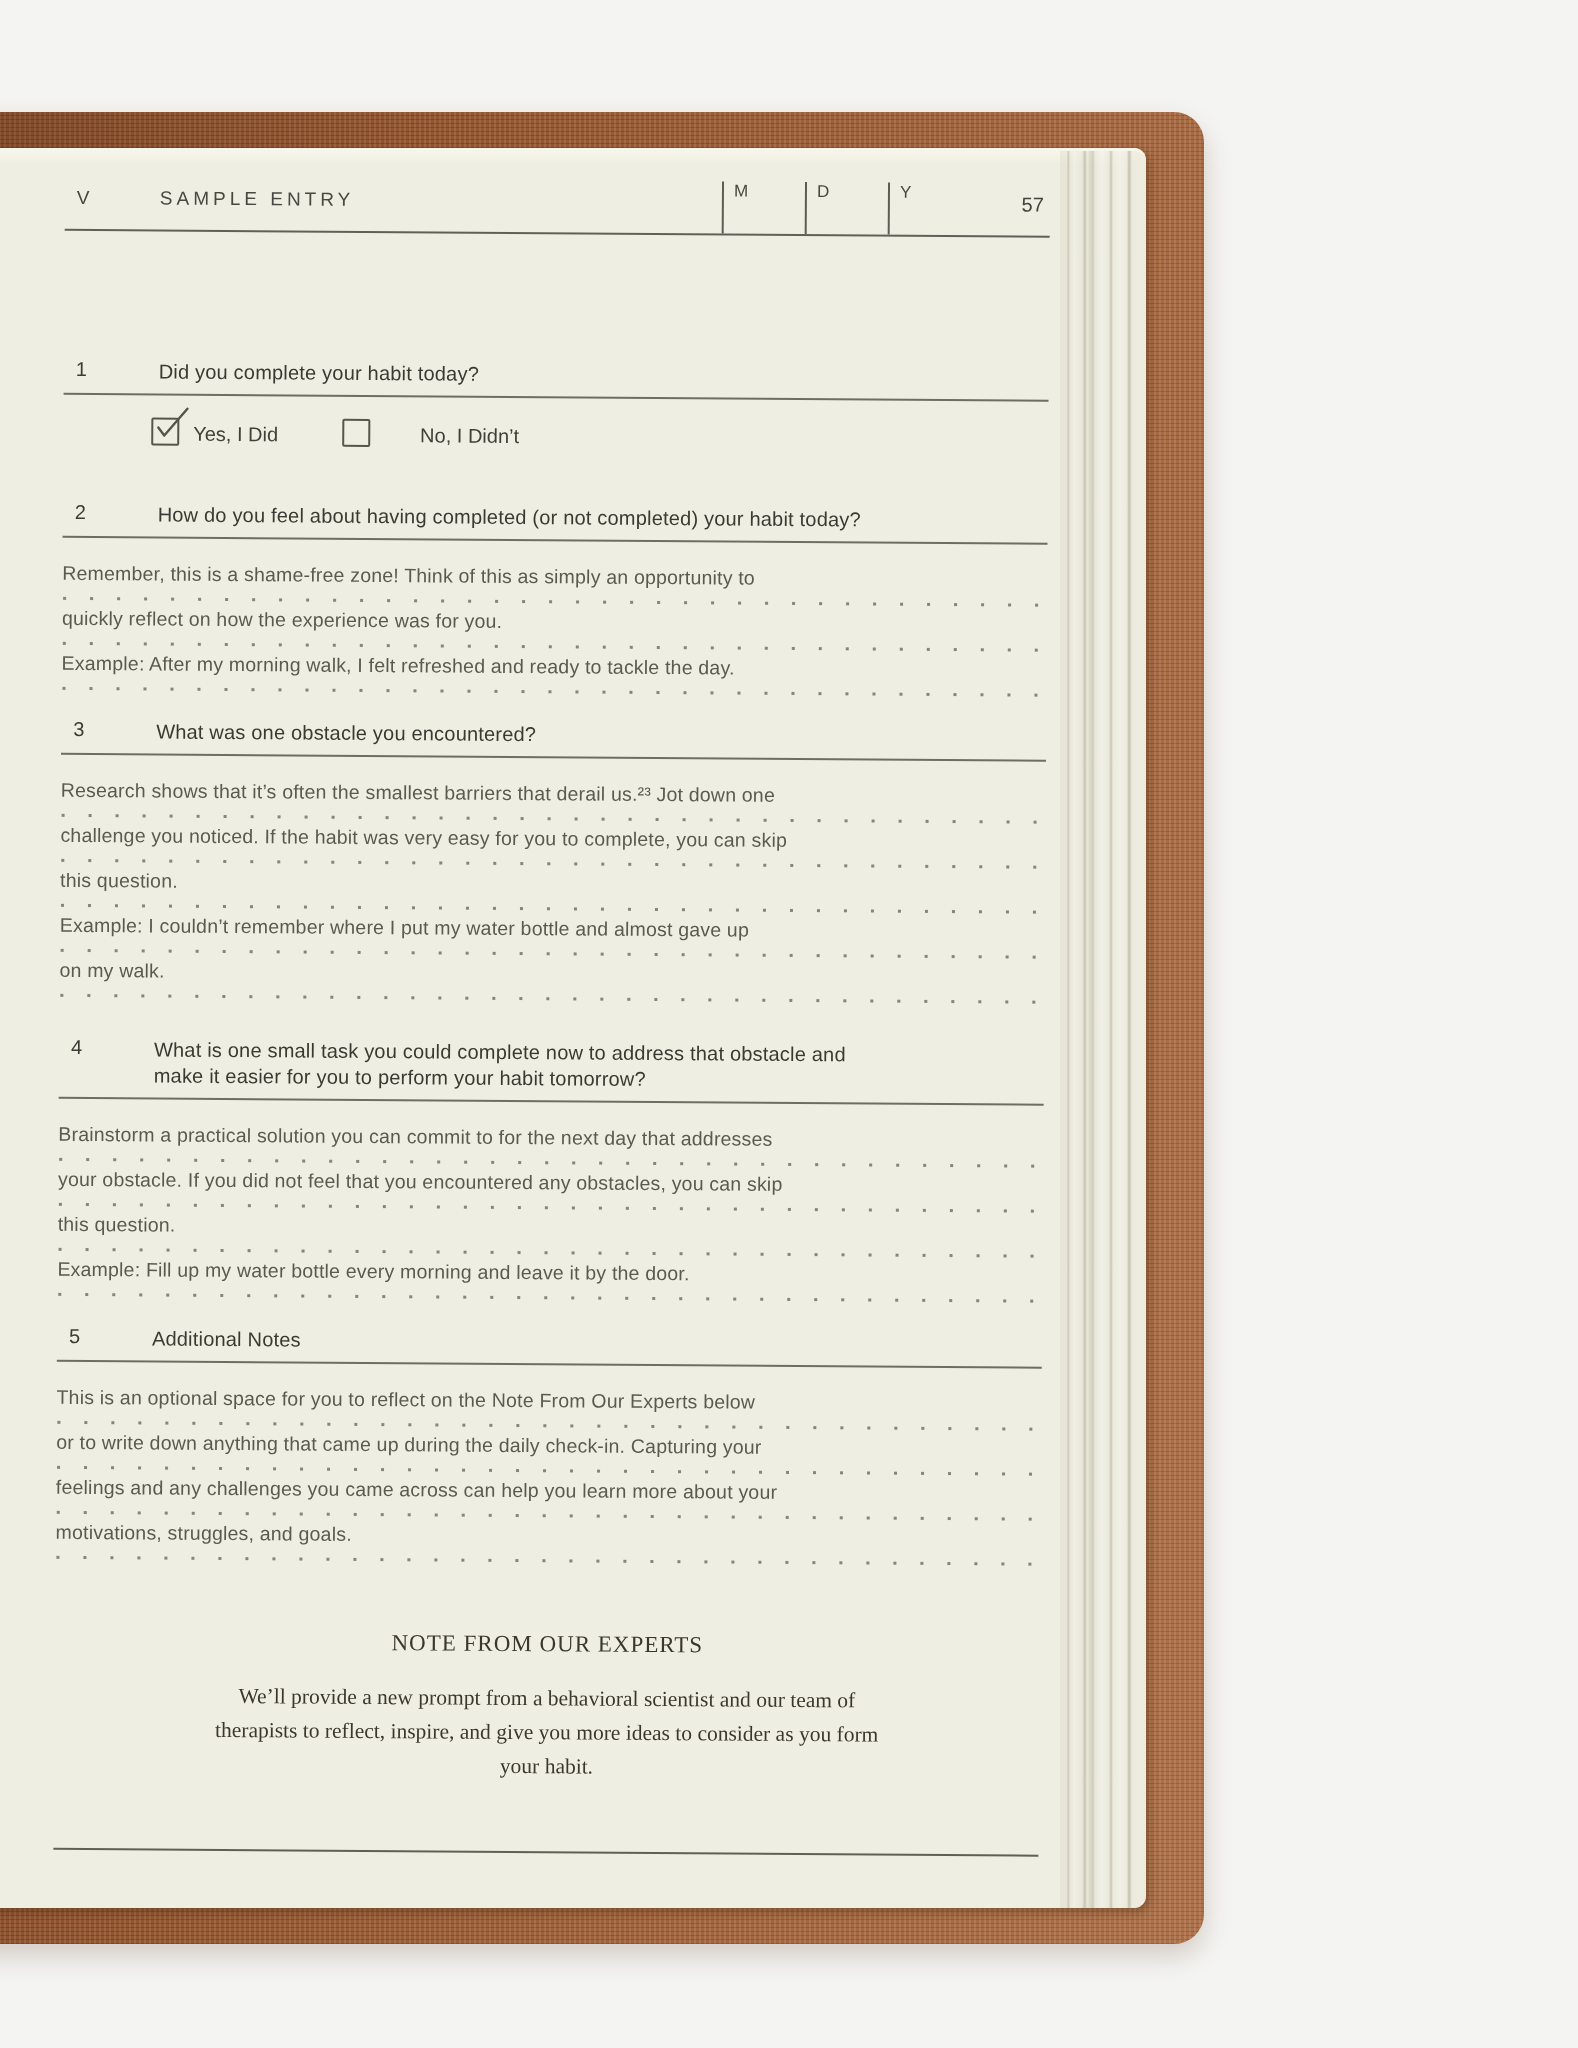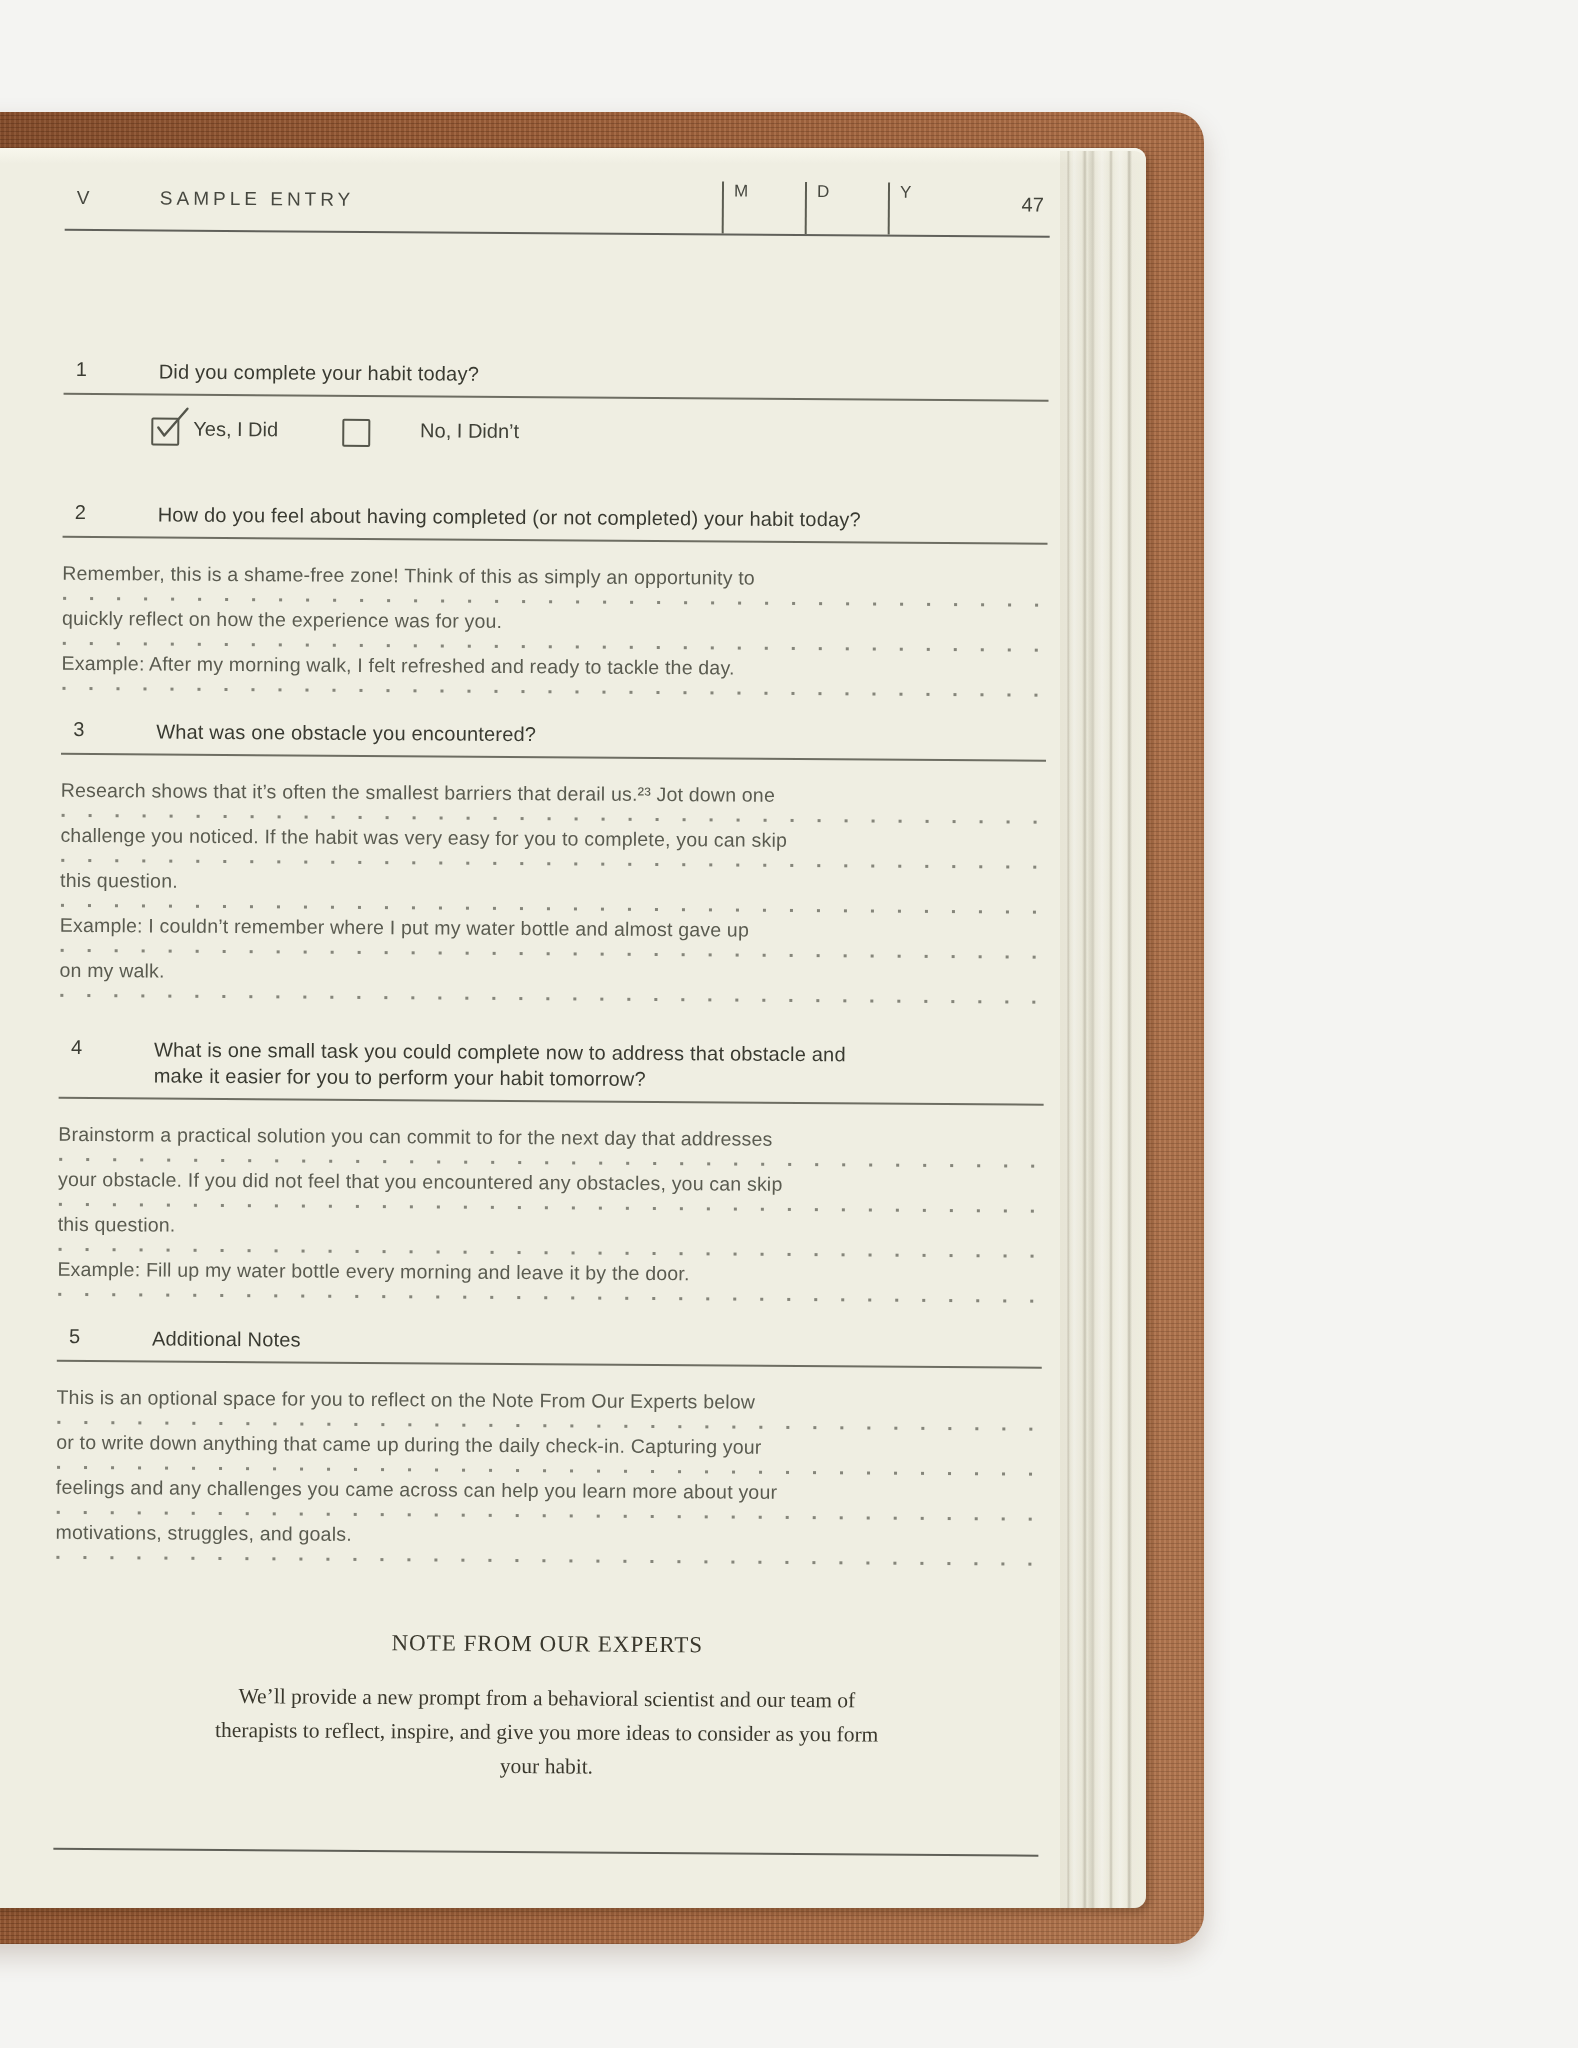--- a/index.html
+++ b/index.html
@@ -68,21 +68,21 @@
 
   .q { position:absolute; left:0; width:100%; }
   .q-row  { position:relative; }
   .q-num  { position:absolute; left:12px; top:0; font-size:20px; color:#3b3c33; }
   .q-text { margin-left:95px; font-size:20px; line-height:26px; color:#393a31; letter-spacing:0.2px; }
   .q4-width { max-width:720px; }
   .q-rule { height:2px; background:#6d6d62; margin-top:9px;
             box-shadow:0 3px 2px -1px rgba(109,109,98,0.30); }
 
   .options { margin:22px 0 0 88px; display:flex; align-items:center; }
-  .option  { display:flex; align-items:flex-start; }
+  .option  { display:flex; align-items:flex-end; }
   .option + .option { margin-left:64px;gap:36px; }
   .box { position:relative; width:24px; height:24px; border:2.5px solid #55564b; border-radius:2px; }
   .box svg { position:absolute; left:-3px; top:-15px; overflow:visible; }
   .opt-label { margin-left:14px; font-size:20px; color:#3f4037; }
 
   .lines { margin-top:22px; }
   .h-line { position:relative; height:45px; }
   .h-line .txt { font-size:19.5px; line-height:26px; color:#5a5b50; white-space:nowrap; letter-spacing:0.2px; }
   .h-line .dots {
     position:absolute; left:0; right:-6px; top:36px; height:5px;
@@ -109,21 +109,21 @@
   </div>
 
   <div class="content">
 
     <div class="header-row">
       <span class="vol">V</span>
       <span class="title">SAMPLE ENTRY</span>
       <span class="date-mark dm-m">M</span>
       <span class="date-mark dm-d">D</span>
       <span class="date-mark dm-y">Y</span>
-      <span class="pagenum">47</span>
+      <span class="pagenum">57</span>
       <div class="header-rule"></div>
     </div>
 
     <section class="q" style="top:173px">
       <div class="q-row">
         <span class="q-num">1</span>
         <div class="q-text">Did you complete your habit today?</div>
       </div>
       <div class="q-rule"></div>
       <div class="options">

